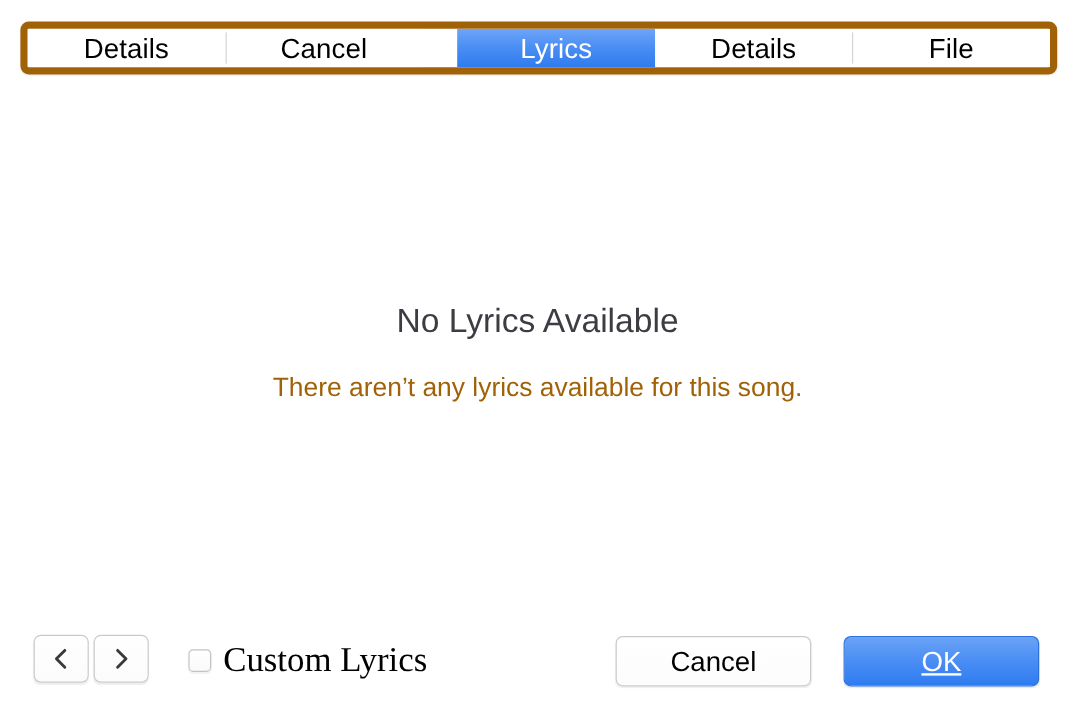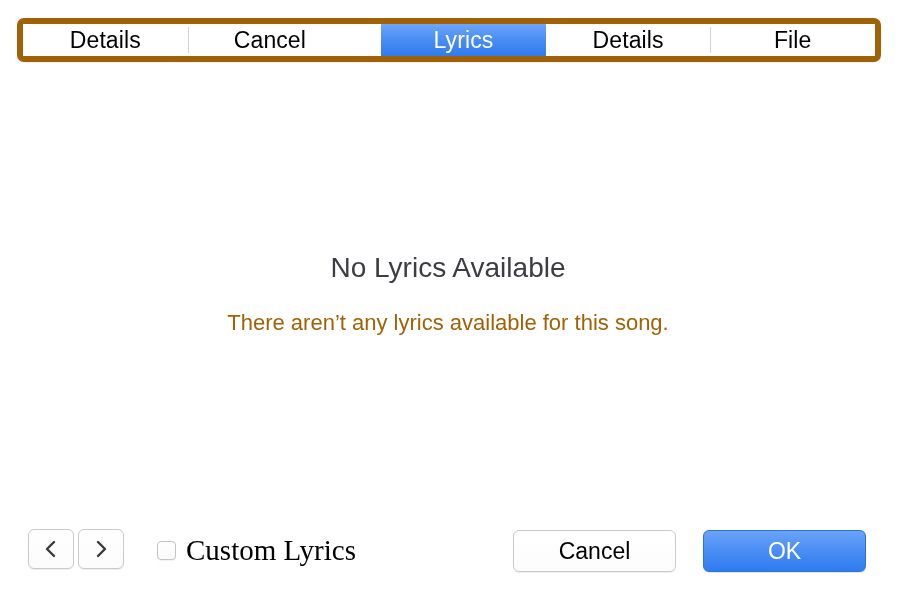--- a/index.html
+++ b/index.html
@@ -165,20 +165,21 @@
     border: 1px solid #cacaca;
     background: linear-gradient(to bottom, #ffffff 0%, #fcfcfc 100%);
     color: #000000;
     box-shadow: 0 1px 1px rgba(0,0,0,0.07);
   }
   .btn-ok {
     border: 1px solid #2b72dd;
     background: linear-gradient(to bottom, #6aa3f7 0%, #4a8df4 50%, #2e7cf0 100%);
     color: #ffffff;
     box-shadow: 0 1px 1px rgba(0,0,0,0.10);
+    text-decoration: underline;
   }
 </style>
 </head>
 <body>
 
 <div class="tabbar">
   <div class="tab">
     <span>Details</span>
   </div>
   <div class="tab">

